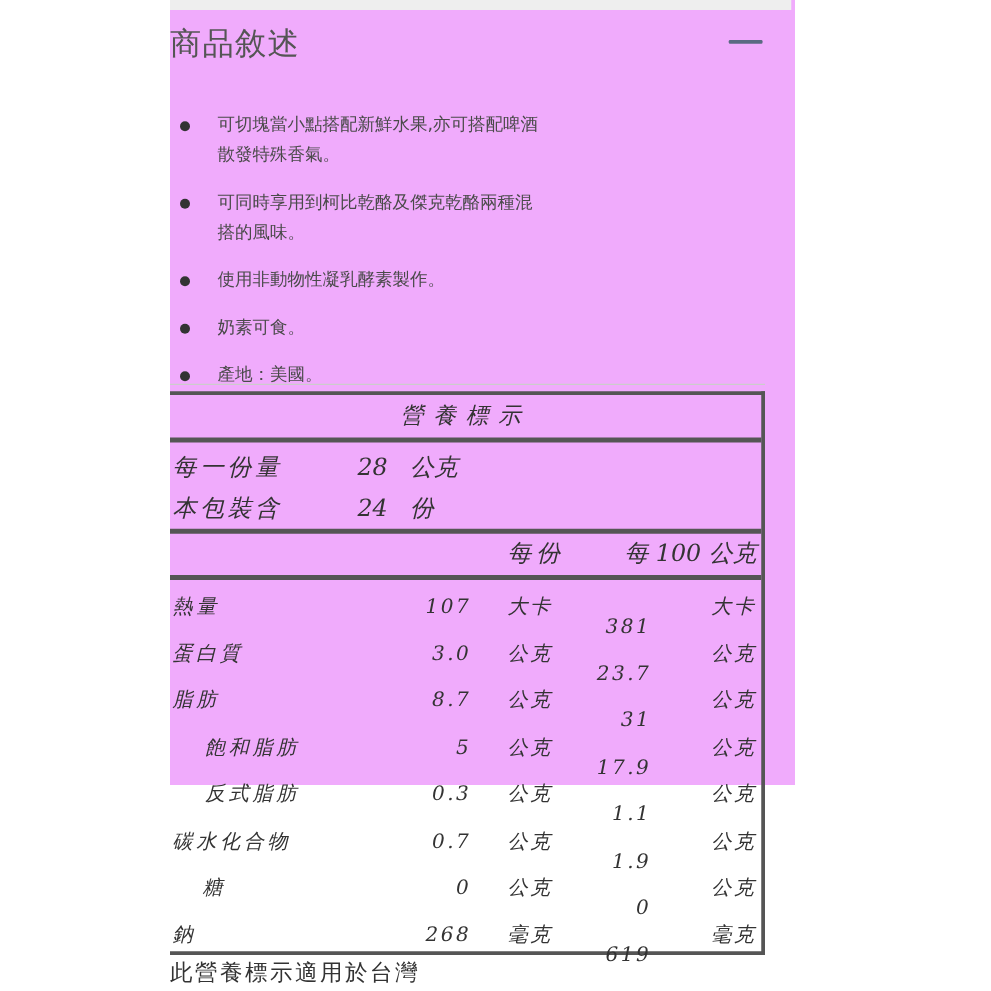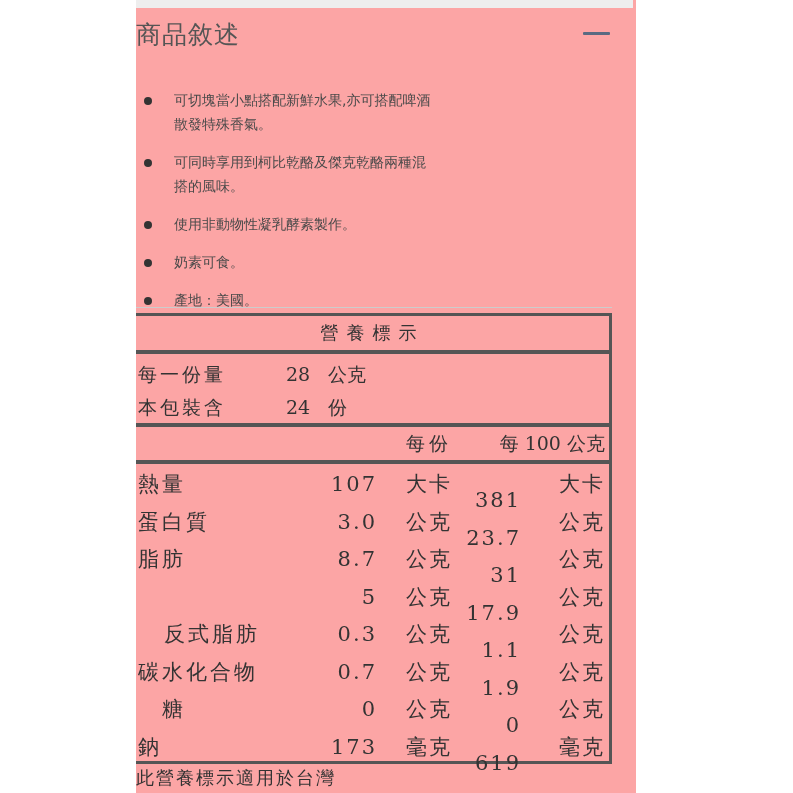--- a/index.html
+++ b/index.html
@@ -13,22 +13,22 @@
       position: relative;
       overflow: hidden;
       font-family: "DejaVu Sans", "Liberation Sans", sans-serif;
       color: #333333;
     }
     .panel {
       position: absolute;
       left: 136px;
       top: 0;
       width: 500px;
-      height: 793px;
-      background: #fca5a5;
+      height: 628px;
+      background: #f0abfc;
     }
     .top-strip {
       position: absolute;
       left: 0;
       top: 0;
       width: 497px;
       height: 8px;
       background: #eeeeee;
     }
     .section-header {
@@ -102,20 +102,21 @@
       left: 0;
       top: 313px;
       width: 476px;
       height: 451px;
       border-top: 3px solid #555555;
       border-right: 3px solid #555555;
       border-bottom: 3px solid #555555;
       box-sizing: border-box;
       font-family: "DejaVu Serif", "Liberation Serif", serif;
       color: #333333;
+      font-style: italic;
     }
     .n-title {
       height: 34px;
       line-height: 34px;
       text-align: center;
       font-size: 18px;
       letter-spacing: 8px;
       border-bottom: 4px solid #555555;
     }
     .n-serving {
@@ -157,21 +158,21 @@
       letter-spacing: 4px;
     }
     .n-header .h2 {
       position: absolute;
       right: 4px;
     }
     .n-rows .row {
       position: relative;
       height: 37.5px;
       line-height: 37.5px;
-      font-size: 21px;
+      font-size: 16px;
     }
     .n-rows .row:first-child { margin-top: 2px; }
     .n-rows .name {
       position: absolute;
       left: 2px;
       letter-spacing: 3px;
     }
     .n-rows .row.indent .name { left: 28px; }
     .n-rows .row.indent2 .name { left: 26px; }
     .n-rows .v1 {
@@ -284,20 +285,21 @@
         <span class="u2">公克</span>
       </div>
       <div class="row">
         <span class="name">脂肪</span>
         <span class="v1">8.7</span>
         <span class="u1">公克</span>
         <span class="v2">31</span>
         <span class="u2">公克</span>
       </div>
       <div class="row indent">
+        <span class="name">飽和脂肪</span>
         <span class="v1">5</span>
         <span class="u1">公克</span>
         <span class="v2">17.9</span>
         <span class="u2">公克</span>
       </div>
       <div class="row indent">
         <span class="name">反式脂肪</span>
         <span class="v1">0.3</span>
         <span class="u1">公克</span>
         <span class="v2">1.1</span>
@@ -312,21 +314,21 @@
       </div>
       <div class="row indent2">
         <span class="name">糖</span>
         <span class="v1">0</span>
         <span class="u1">公克</span>
         <span class="v2">0</span>
         <span class="u2">公克</span>
       </div>
       <div class="row">
         <span class="name">鈉</span>
-        <span class="v1">173</span>
+        <span class="v1">268</span>
         <span class="u1">毫克</span>
         <span class="v2">619</span>
         <span class="u2">毫克</span>
       </div>
     </div>
   </div>
 
   <div class="n-note">此營養標示適用於台灣</div>
 </div>
 

